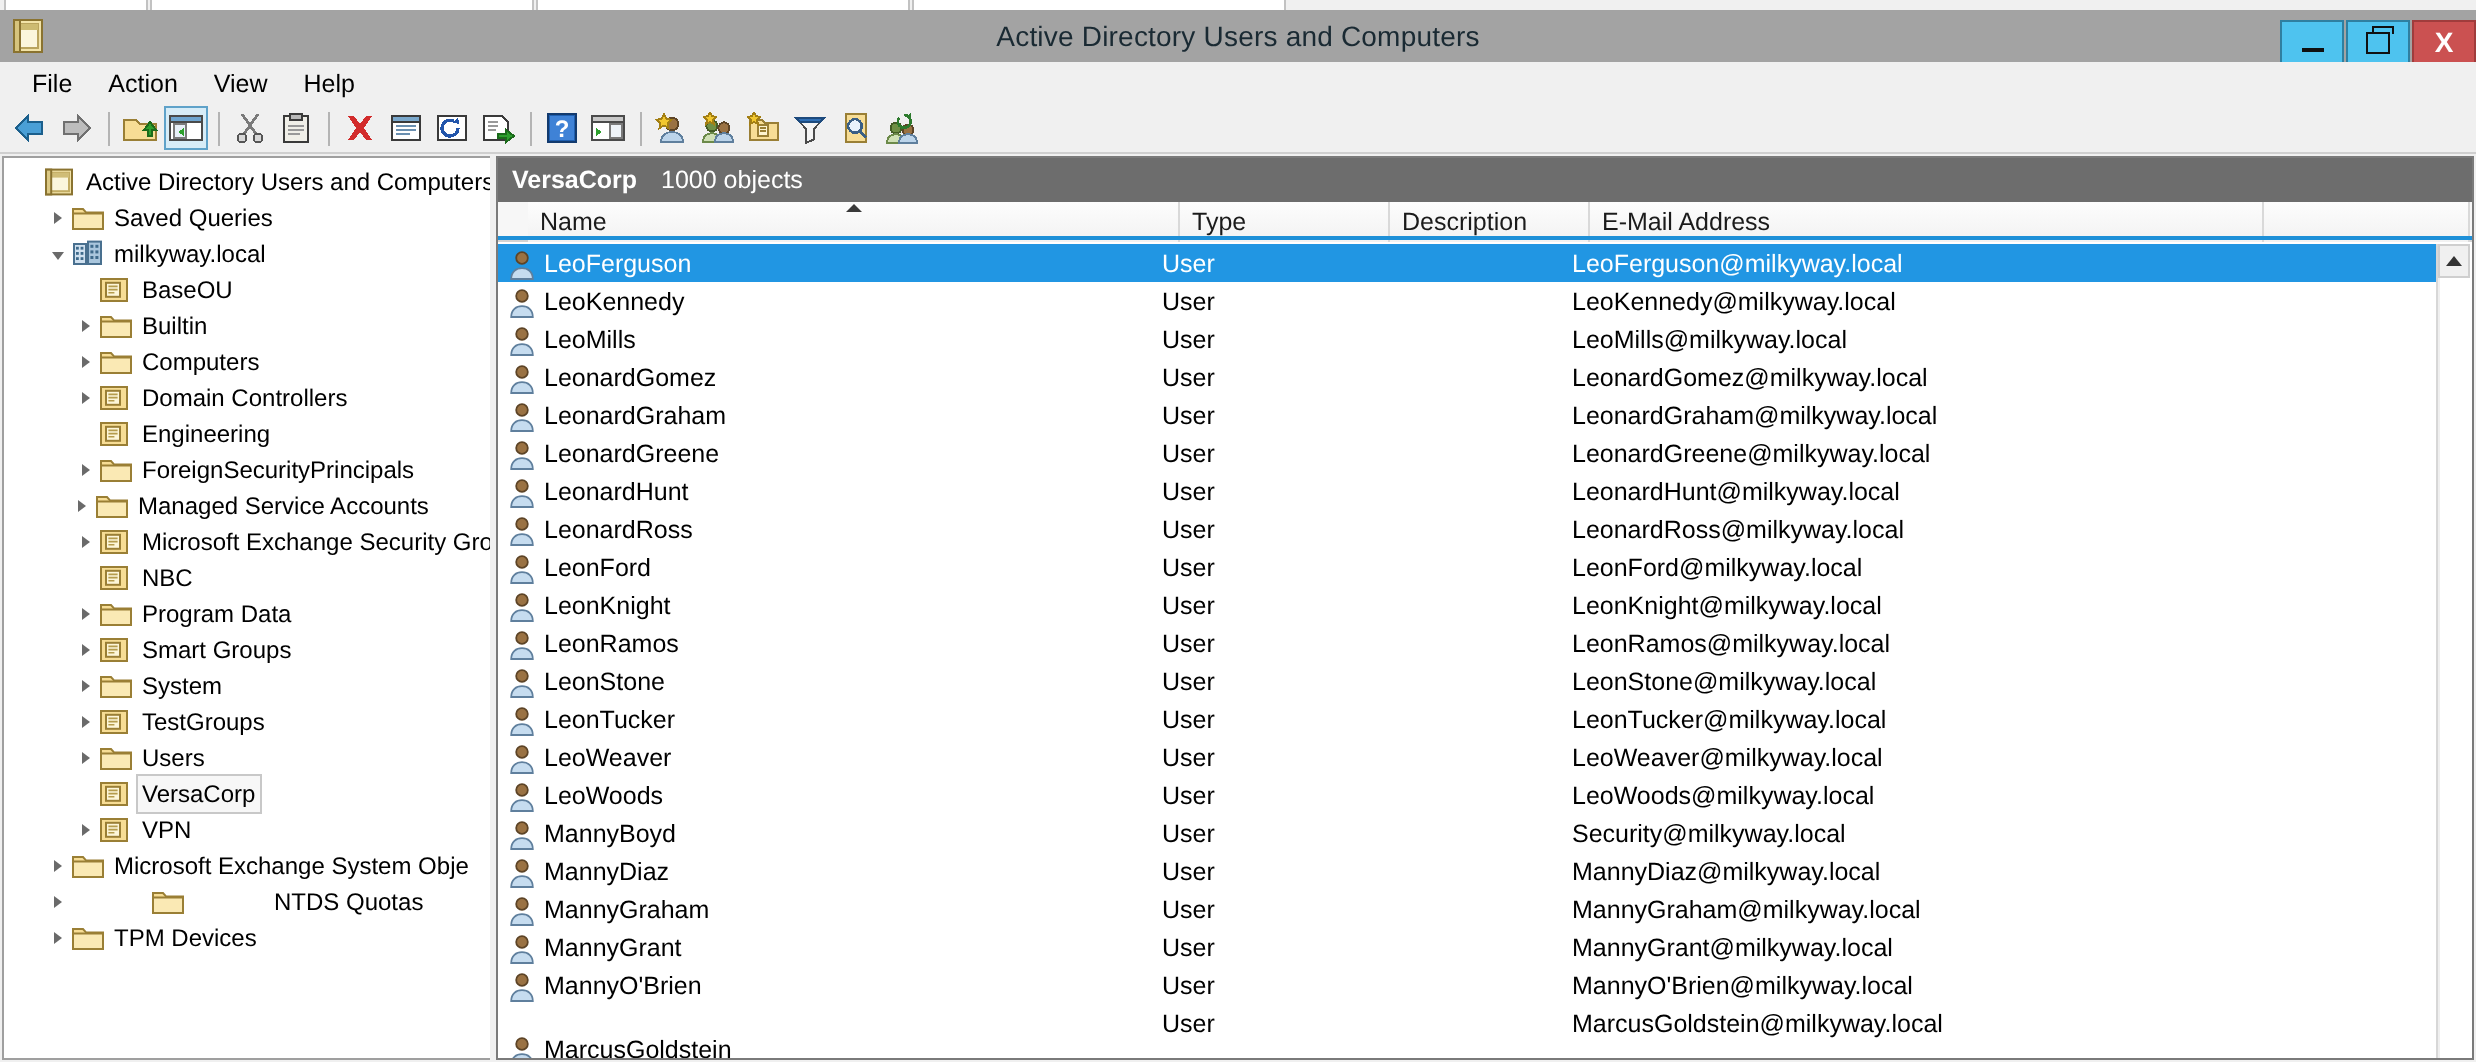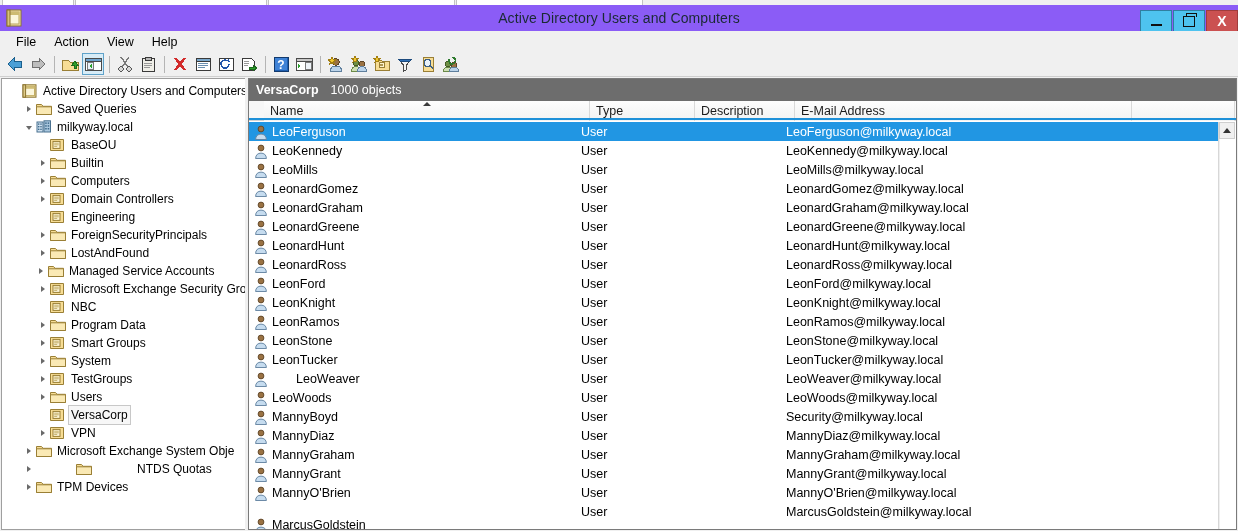--- a/index.html
+++ b/index.html
@@ -11,21 +11,21 @@
     font-size:12px;color:#000;
     -webkit-font-smoothing:none;
   }
   #app{position:relative;width:1238px;height:531px;overflow:hidden;background:#f0f0f0;}
 
   
   .bg-strip{position:absolute;left:0;top:0;width:1238px;height:6px;background:#f0f0f0;}
   .bg-strip .seg{position:absolute;top:0;height:6px;background:#fff;border-left:1px solid #c2c2c2;border-right:1px solid #c2c2c2;}
 
   
-  .titlebar{position:absolute;left:0;top:5px;width:1238px;height:26px;background:#8b5cf6;}
+  .titlebar{position:absolute;left:0;top:5px;width:1238px;height:26px;background:#a3a3a3;}
   .titlebar .tb-icon{position:absolute;left:6px;top:4px;width:17px;height:18px;}
   .titlebar .tb-title{
     position:absolute;left:0;top:0;width:1238px;height:26px;line-height:26px;
     text-align:center;font-size:14px;color:#1a2a33;letter-spacing:.1px;
   }
   .winbtns{position:absolute;right:0;top:5px;height:22px;display:flex;}
   .winbtn{width:32px;height:22px;margin-left:1px;border:1px solid #2f7fa0;
     background:#4ec3ef;display:flex;align-items:center;justify-content:center;
     font-size:13px;color:#101010;font-weight:bold;box-sizing:border-box;}
   .winbtn.close{background:#cb5151;border-color:#a03c3c;color:#fff;font-size:14px;}
@@ -397,32 +397,20 @@
               <span class="tri"></span>
             </span>
             <span class="tico">
               <svg width="16" height="14" viewBox="0 0 16 14">
                 <path d="M0.5 2.5 h5 l1.6 1.8 h8.4 v8.2 h-15 z" fill="#f7dd95" stroke="#9a7f35"></path>
                 <path d="M0.5 4.8 h15 v7.7 h-15 z" fill="#fae9b4" stroke="#9a7f35"></path>
               </svg>
             </span>
             <span class="tlabel">ForeignSecurityPrincipals</span>
           </div>
-          <div class="tnode" style="padding-left: 34px;">
-            <span class="twist">
-              <span class="tri"></span>
-            </span>
-            <span class="tico">
-              <svg width="16" height="14" viewBox="0 0 16 14">
-                <path d="M0.5 2.5 h5 l1.6 1.8 h8.4 v8.2 h-15 z" fill="#f7dd95" stroke="#9a7f35"></path>
-                <path d="M0.5 4.8 h15 v7.7 h-15 z" fill="#fae9b4" stroke="#9a7f35"></path>
-              </svg>
-            </span>
-            <span class="tlabel">LostAndFound</span>
-          </div>
           <div class="tnode" style="padding-left: 32px;">
             <span class="twist">
               <span class="tri"></span>
             </span>
             <span class="tico">
               <svg width="16" height="14" viewBox="0 0 16 14">
                 <path d="M0.5 2.5 h5 l1.6 1.8 h8.4 v8.2 h-15 z" fill="#f7dd95" stroke="#9a7f35"></path>
                 <path d="M0.5 4.8 h15 v7.7 h-15 z" fill="#fae9b4" stroke="#9a7f35"></path>
               </svg>
             </span>
@@ -747,21 +735,21 @@
                   <circle cx="8" cy="5" r="2.9" fill="#9a7243" stroke="#5d4426" stroke-width=".9"></circle>
                   <path d="M2.6 15.5 c0-3.7 2.5-5.4 5.4-5.4 s5.4 1.7 5.4 5.4 z" fill="#c6dcef" stroke="#5f7f9d" stroke-width=".9"></path>
                 </svg></span>
               <span>LeonTucker</span>
             </div>
             <div class="cell" style="width: 105px;">User</div>
             <div class="cell" style="width: 100px;"></div>
             <div class="cell" style="width: 337px;">LeonTucker@milkyway.local</div>
           </div>
           <div class="row">
-            <div class="cell-name" style="width: 326px; gap: 24px;">
+            <div class="cell-name" style="width: 326px;">
               <span class="uico"><svg width="16" height="16" viewBox="0 0 16 16">
                   <circle cx="8" cy="5" r="2.9" fill="#9a7243" stroke="#5d4426" stroke-width=".9"></circle>
                   <path d="M2.6 15.5 c0-3.7 2.5-5.4 5.4-5.4 s5.4 1.7 5.4 5.4 z" fill="#c6dcef" stroke="#5f7f9d" stroke-width=".9"></path>
                 </svg></span>
               <span>LeoWeaver</span>
             </div>
             <div class="cell" style="width: 105px;">User</div>
             <div class="cell" style="width: 100px;"></div>
             <div class="cell" style="width: 337px;">LeoWeaver@milkyway.local</div>
           </div>

